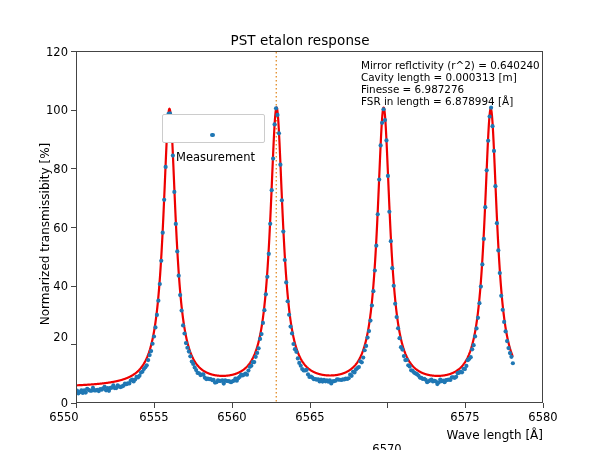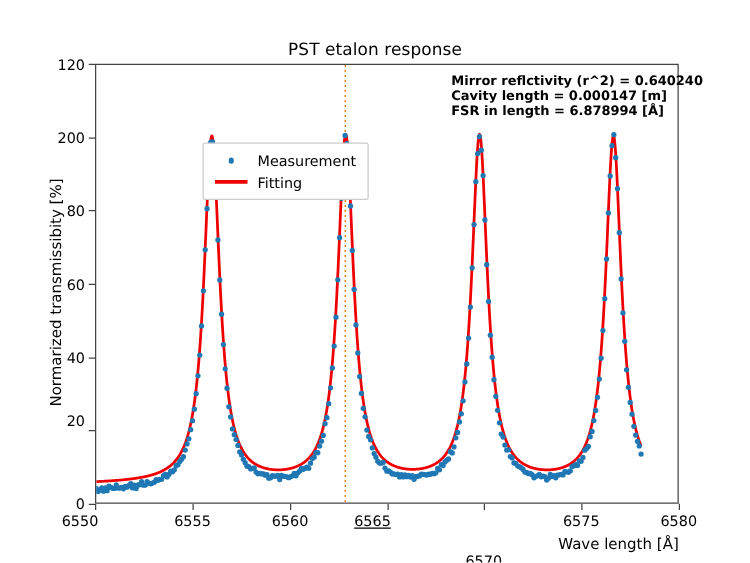--- a/index.html
+++ b/index.html
@@ -99,20 +99,21 @@
     background: #ffffff;
     border: 1px solid #cccccc;
     border-radius: 2px;
     padding: 5px 9px 5px 7px;
     box-sizing: border-box;
   }
   .legend-row {
     display: flex;
     align-items: center;
     height: 17px;
+    flex-direction: column;
   }
   .legend-key {
     width: 30px;
     display: flex;
     align-items: center;
     justify-content: center;
     flex: 0 0 30px;
   }
   .legend-dot {
     width: 4.5px; height: 4.5px;
@@ -129,33 +130,32 @@
     white-space: nowrap;
   }
   
   #annotation {
     position: absolute;
     left: 361px; top: 60px;
     font-size: 10.4px;
     line-height: 11.9px;
     white-space: nowrap;
     color: #000000;
-    font-weight: bold;
   }
   #annotation div { white-space: nowrap; }
 </style>
 </head>
 <body>
 
 <div id="figure">
 
   <div id="plot-title">PST etalon response</div>
 
   <div class="ylabel-box" style="top:45px;">120</div>
-  <div class="ylabel-box" style="top:103px;">200</div>
+  <div class="ylabel-box" style="top:103px;">100</div>
   <div class="ylabel-box" style="top:162px;">80</div>
   <div class="ylabel-box" style="top:221px;">60</div>
   <div class="ylabel-box" style="top:279px;">40</div>
   <div class="ylabel-box" style="top:330px;">20</div>
   <div class="ylabel-box" style="top:396px;">0</div>
 
   <div class="ytick-mark" style="top:51px;"></div>
   <div class="ytick-mark" style="top:110px;"></div>
   <div class="ytick-mark" style="top:168px;"></div>
   <div class="ytick-mark" style="top:227px;"></div>
@@ -167,21 +167,21 @@
   <div class="xtick-mark" style="left:154px;"></div>
   <div class="xtick-mark" style="left:232px;"></div>
   <div class="xtick-mark" style="left:310px;"></div>
   <div class="xtick-mark" style="left:387px;"></div>
   <div class="xtick-mark" style="left:465px;"></div>
   <div class="xtick-mark" style="left:543px;"></div>
 
   <div class="xtick-label" style="left:34px;">6550</div>
   <div class="xtick-label" style="left:124px;">6555</div>
   <div class="xtick-label" style="left:202px;">6560</div>
-  <div class="xtick-label" style="left:268px;text-decoration:underline;">6565</div>
+  <div class="xtick-label" style="left:280px;">6565</div>
   <div class="xtick-label" style="left:357px;margin-top:32px;">6570</div>
   <div class="xtick-label" style="left:435px;">6575</div>
   <div class="xtick-label" style="left:513px;">6580</div>
 
   <div id="xaxis-title">Wave length [Å]</div>
   <div id="yaxis-title">Normarized transmissibity [%]</div>
 
   <div id="axes">
     <svg id="plot-svg" viewBox="0 0 467 352" preserveAspectRatio="none">
       <g id="marker-line-group">
@@ -495,28 +495,23 @@
         </g>
     </svg>
 
     <div id="legend">
       <div class="legend-row">
         <span class="legend-key">
             <span class="legend-dot"></span>
           </span>
         <span class="legend-text">Measurement</span>
       </div>
-      <div class="legend-row">
-        <span class="legend-key">
-            <span class="legend-line"></span>
-          </span>
-        <span class="legend-text">Fitting</span>
-      </div>
     </div>
   </div>
 
   <div id="annotation">
     <div>Mirror reflctivity (r^2) = 0.640240</div>
-    <div>Cavity length = 0.000147 [m]</div>
+    <div>Cavity length = 0.000313 [m]</div>
+    <div>Finesse = 6.987276</div>
     <div>FSR in length = 6.878994 [Å]</div>
   </div>
 
 </div>
 
 </body></html>

